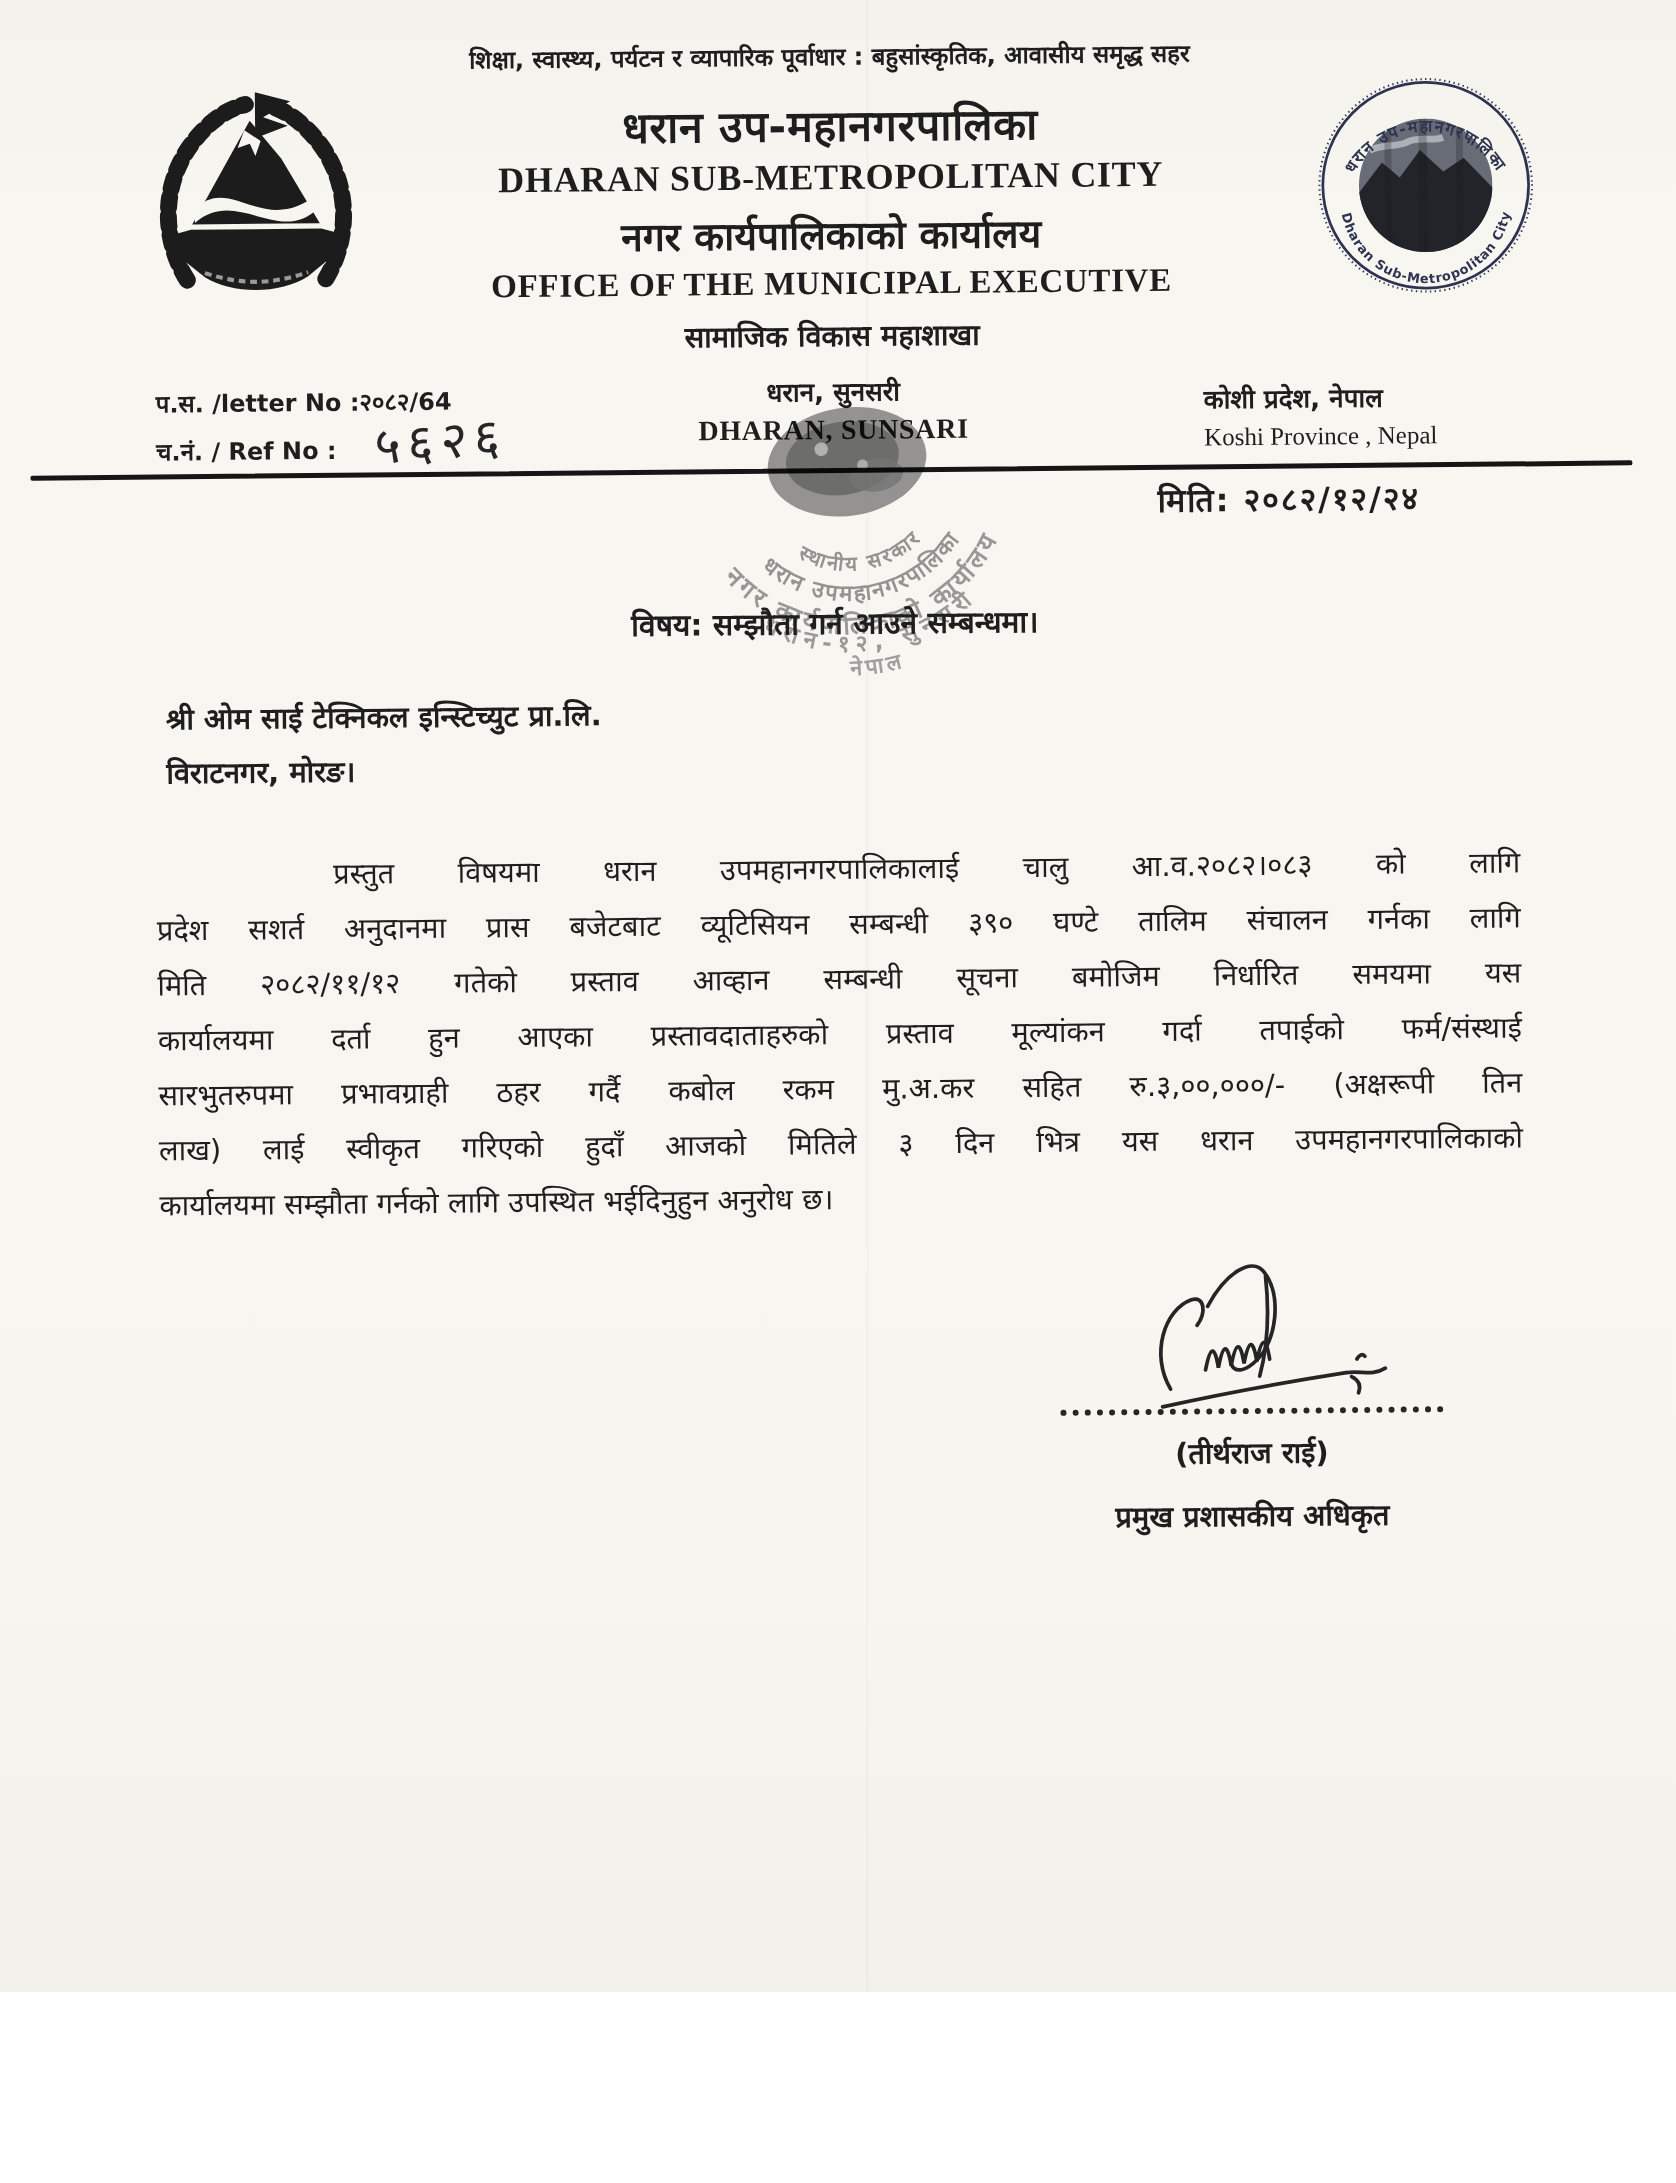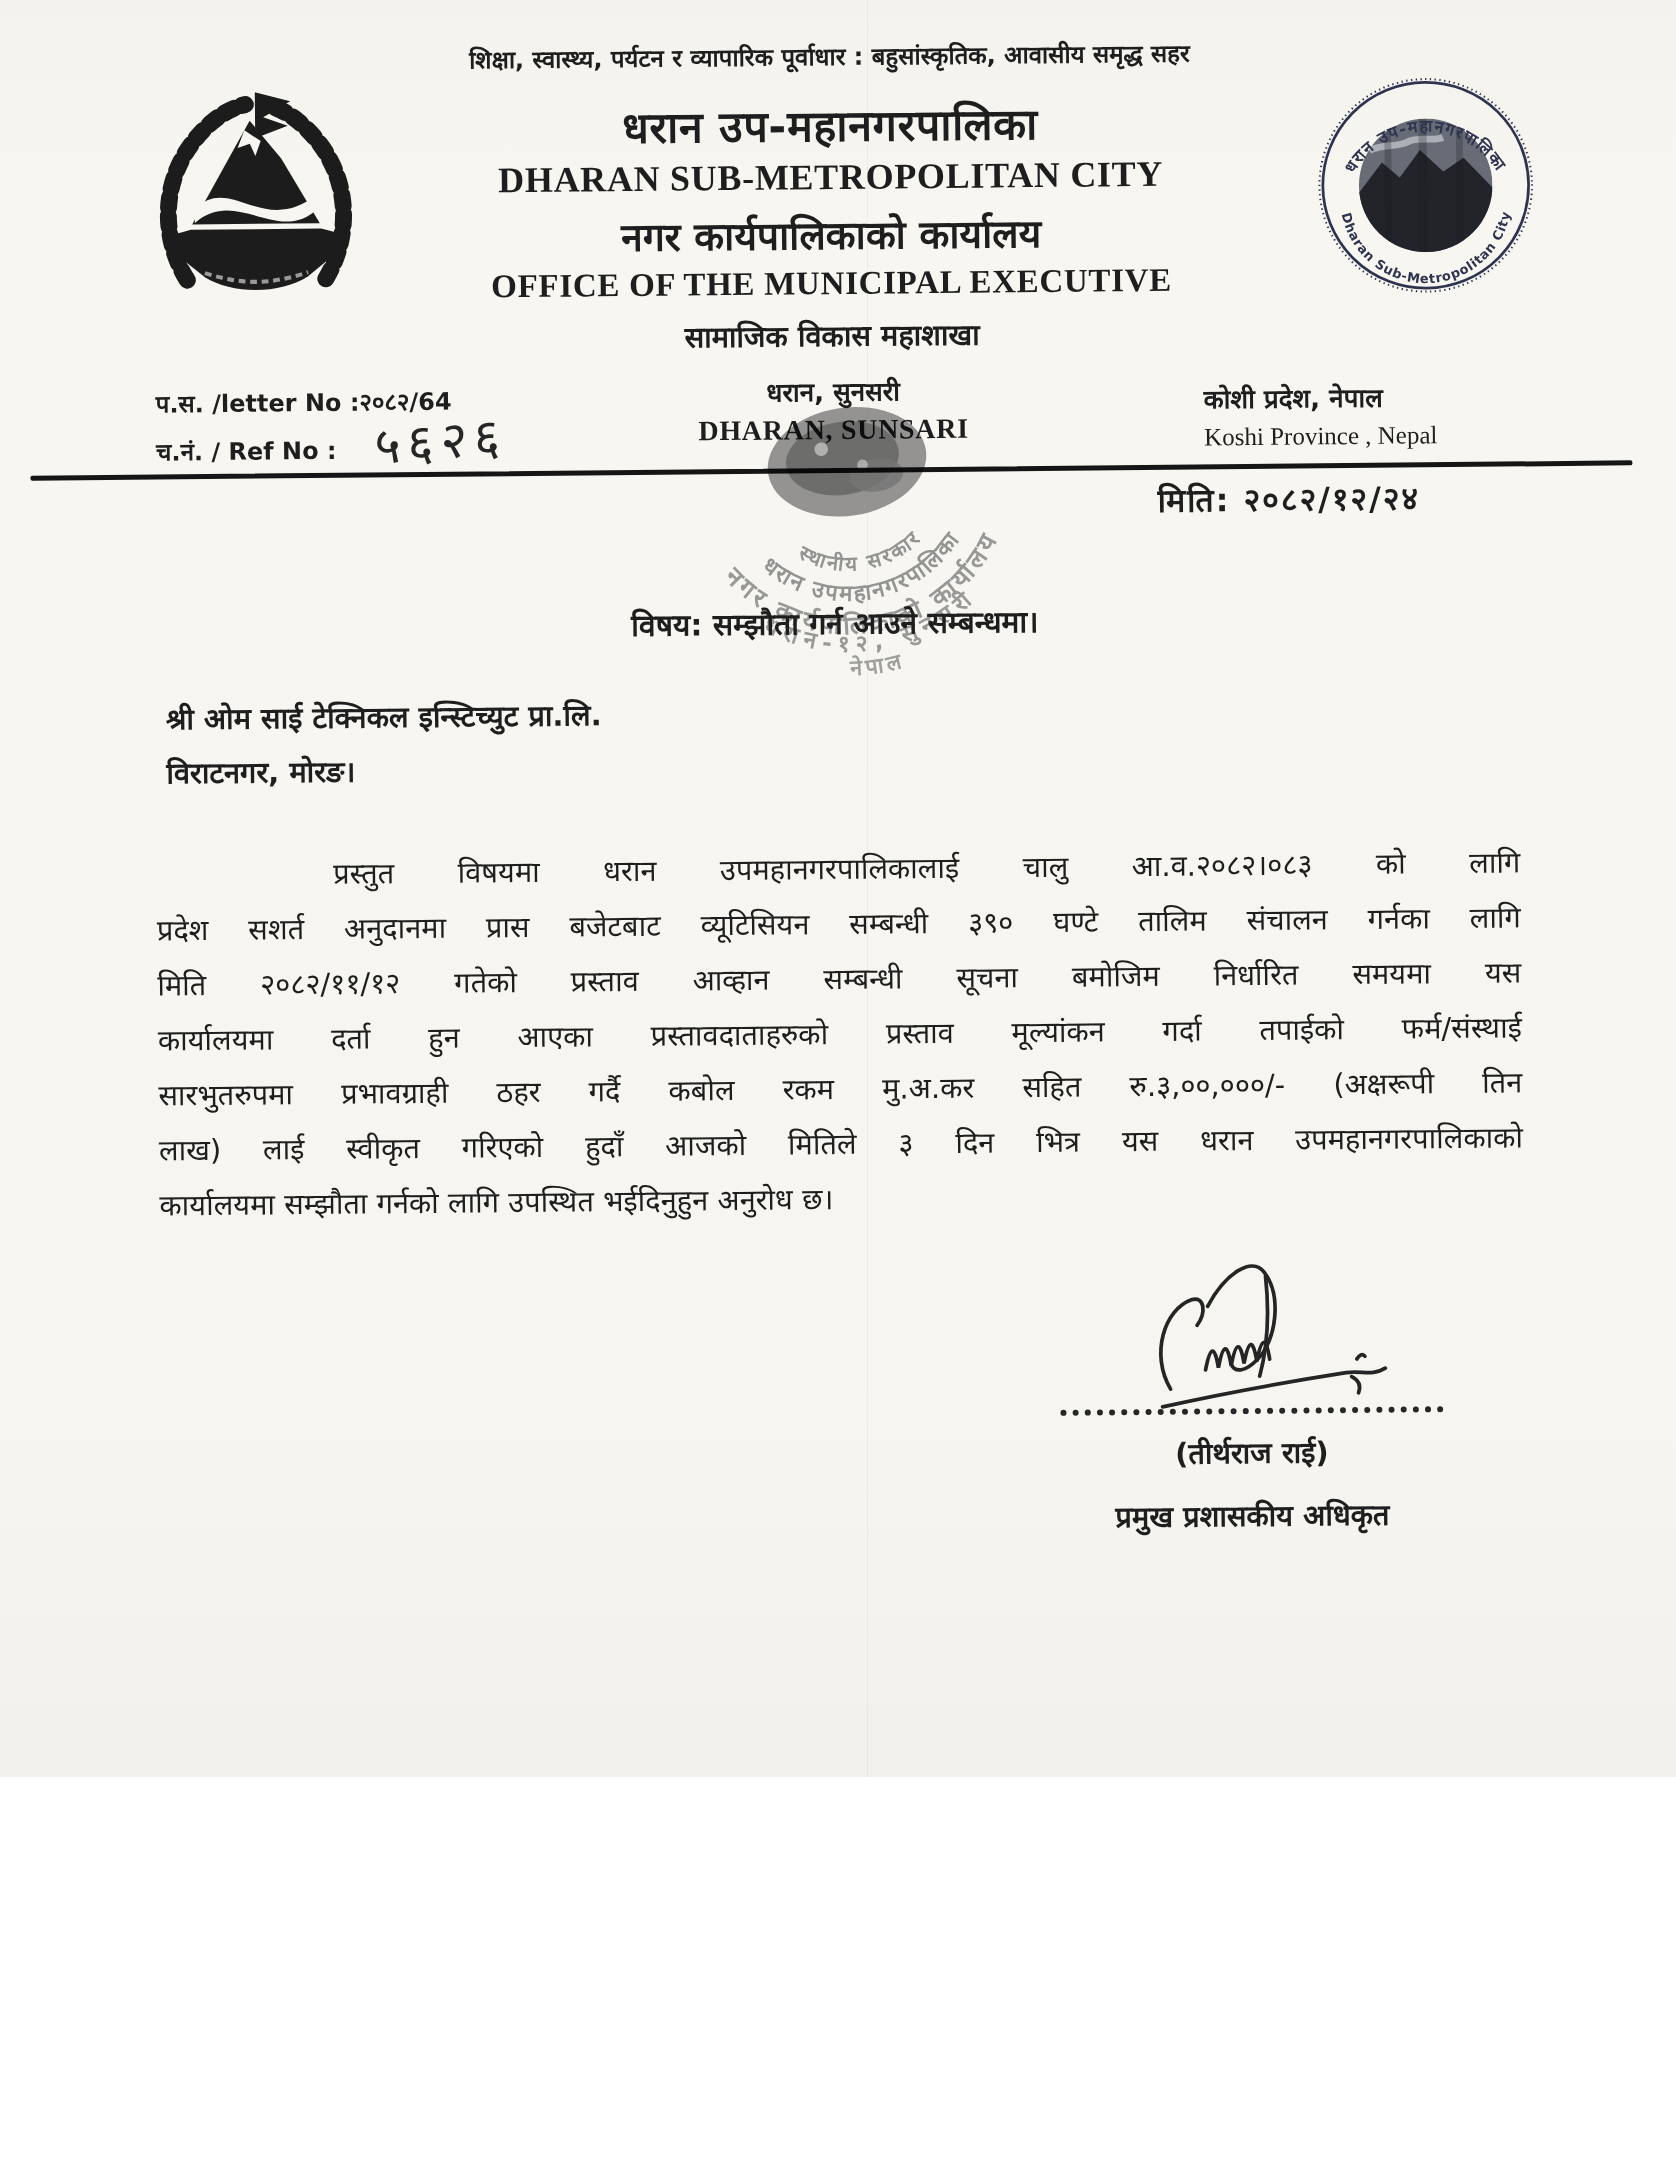--- a/index.html
+++ b/index.html
@@ -1,16 +1,16 @@
 <!DOCTYPE html>
 <html style="font-size:10.8px"><head>
 <meta charset="utf-8">
 <style>
   html,body{margin:0;padding:0;}
-  .page{position:relative;width:1676px;height:1777px;overflow:hidden;
+  .page{position:relative;width:1676px;height:1992px;overflow:hidden;
     background:linear-gradient(180deg,#f3f2ec,#f7f6f1 12%,#f6f5f0 80%,#f1f0ea);
     font-family:"DejaVu Sans",sans-serif;color:#1e1e1e;}
   .fold{position:absolute;left:867px;top:0;width:1.4px;height:100%;background:rgba(90,90,85,.06);}
   .tilt{position:absolute;inset:0;transform:rotate(-0.55deg);transform-origin:838px 947px;}
   .hline{position:absolute;left:0;right:0;text-align:center;font-weight:bold;white-space:nowrap;}
   .tagline{top:39px;font-size:24px;}
   .orgnp{top:95px;font-size:43px;letter-spacing:0.7px;}
   .orgen{top:156px;font-size:36px;font-family:"Liberation Serif",serif;letter-spacing:0.7px;}
   .offnp{top:207px;font-size:39px;}
   .offen{top:265px;font-size:33px;font-family:"Liberation Serif",serif;letter-spacing:0.7px;}

